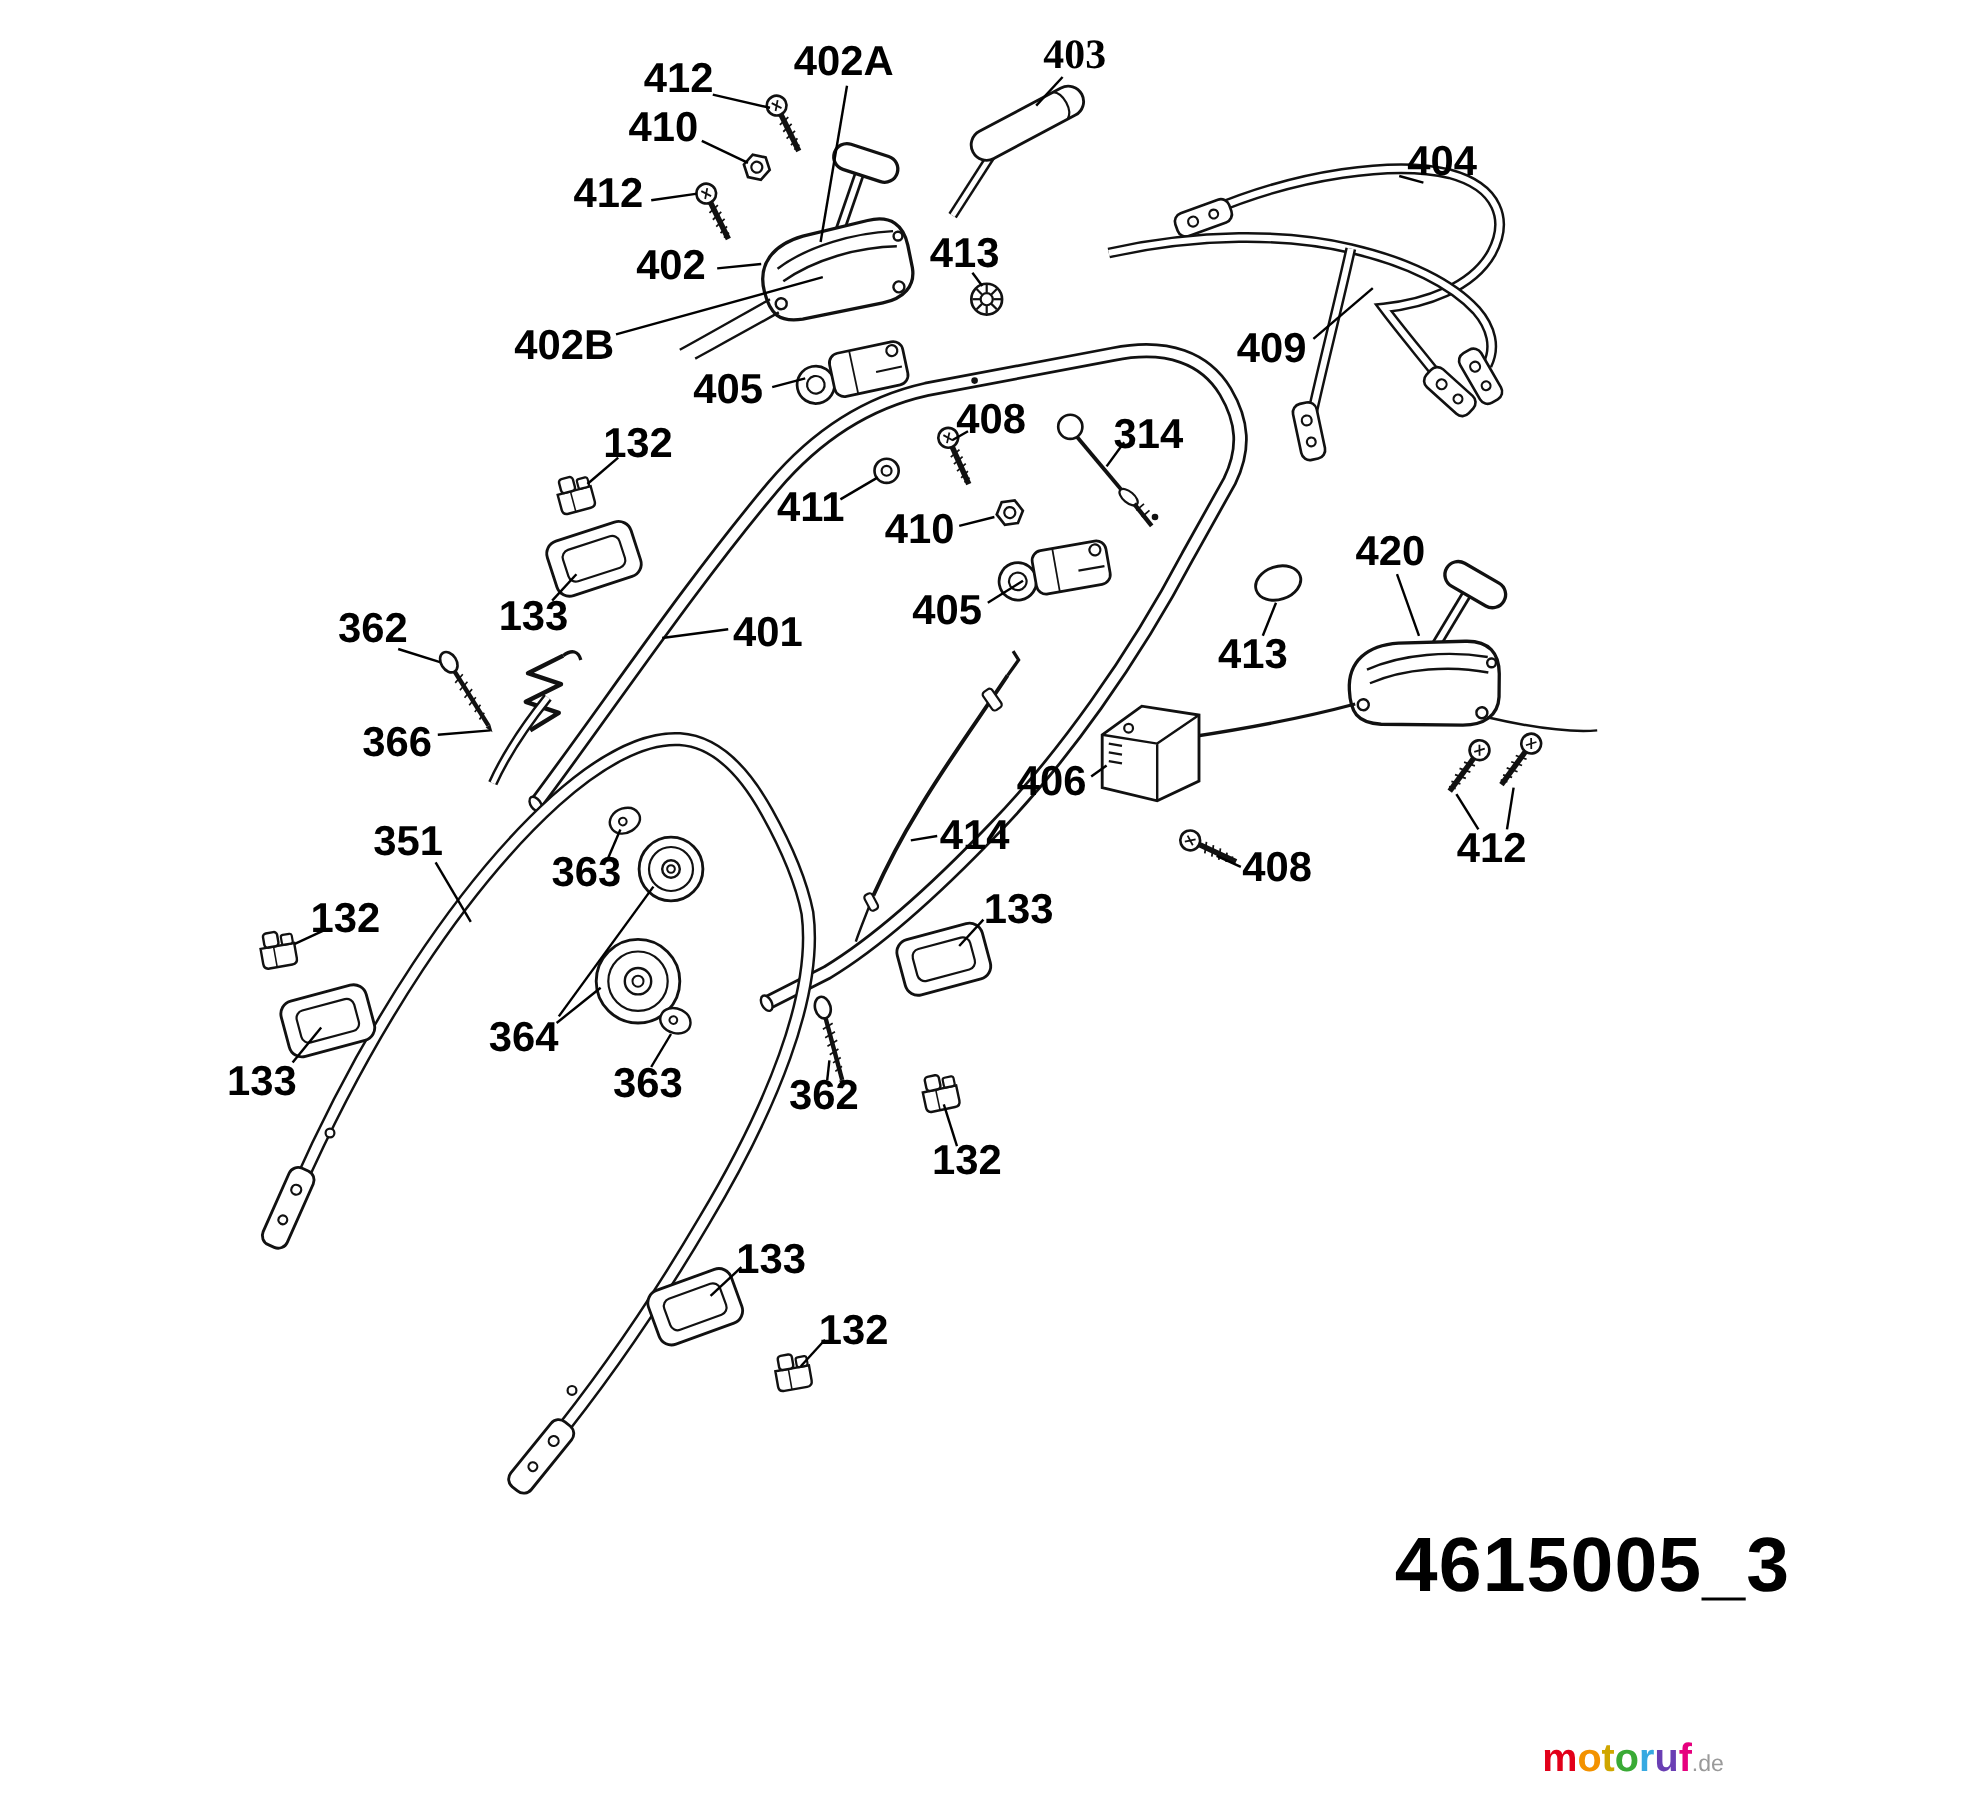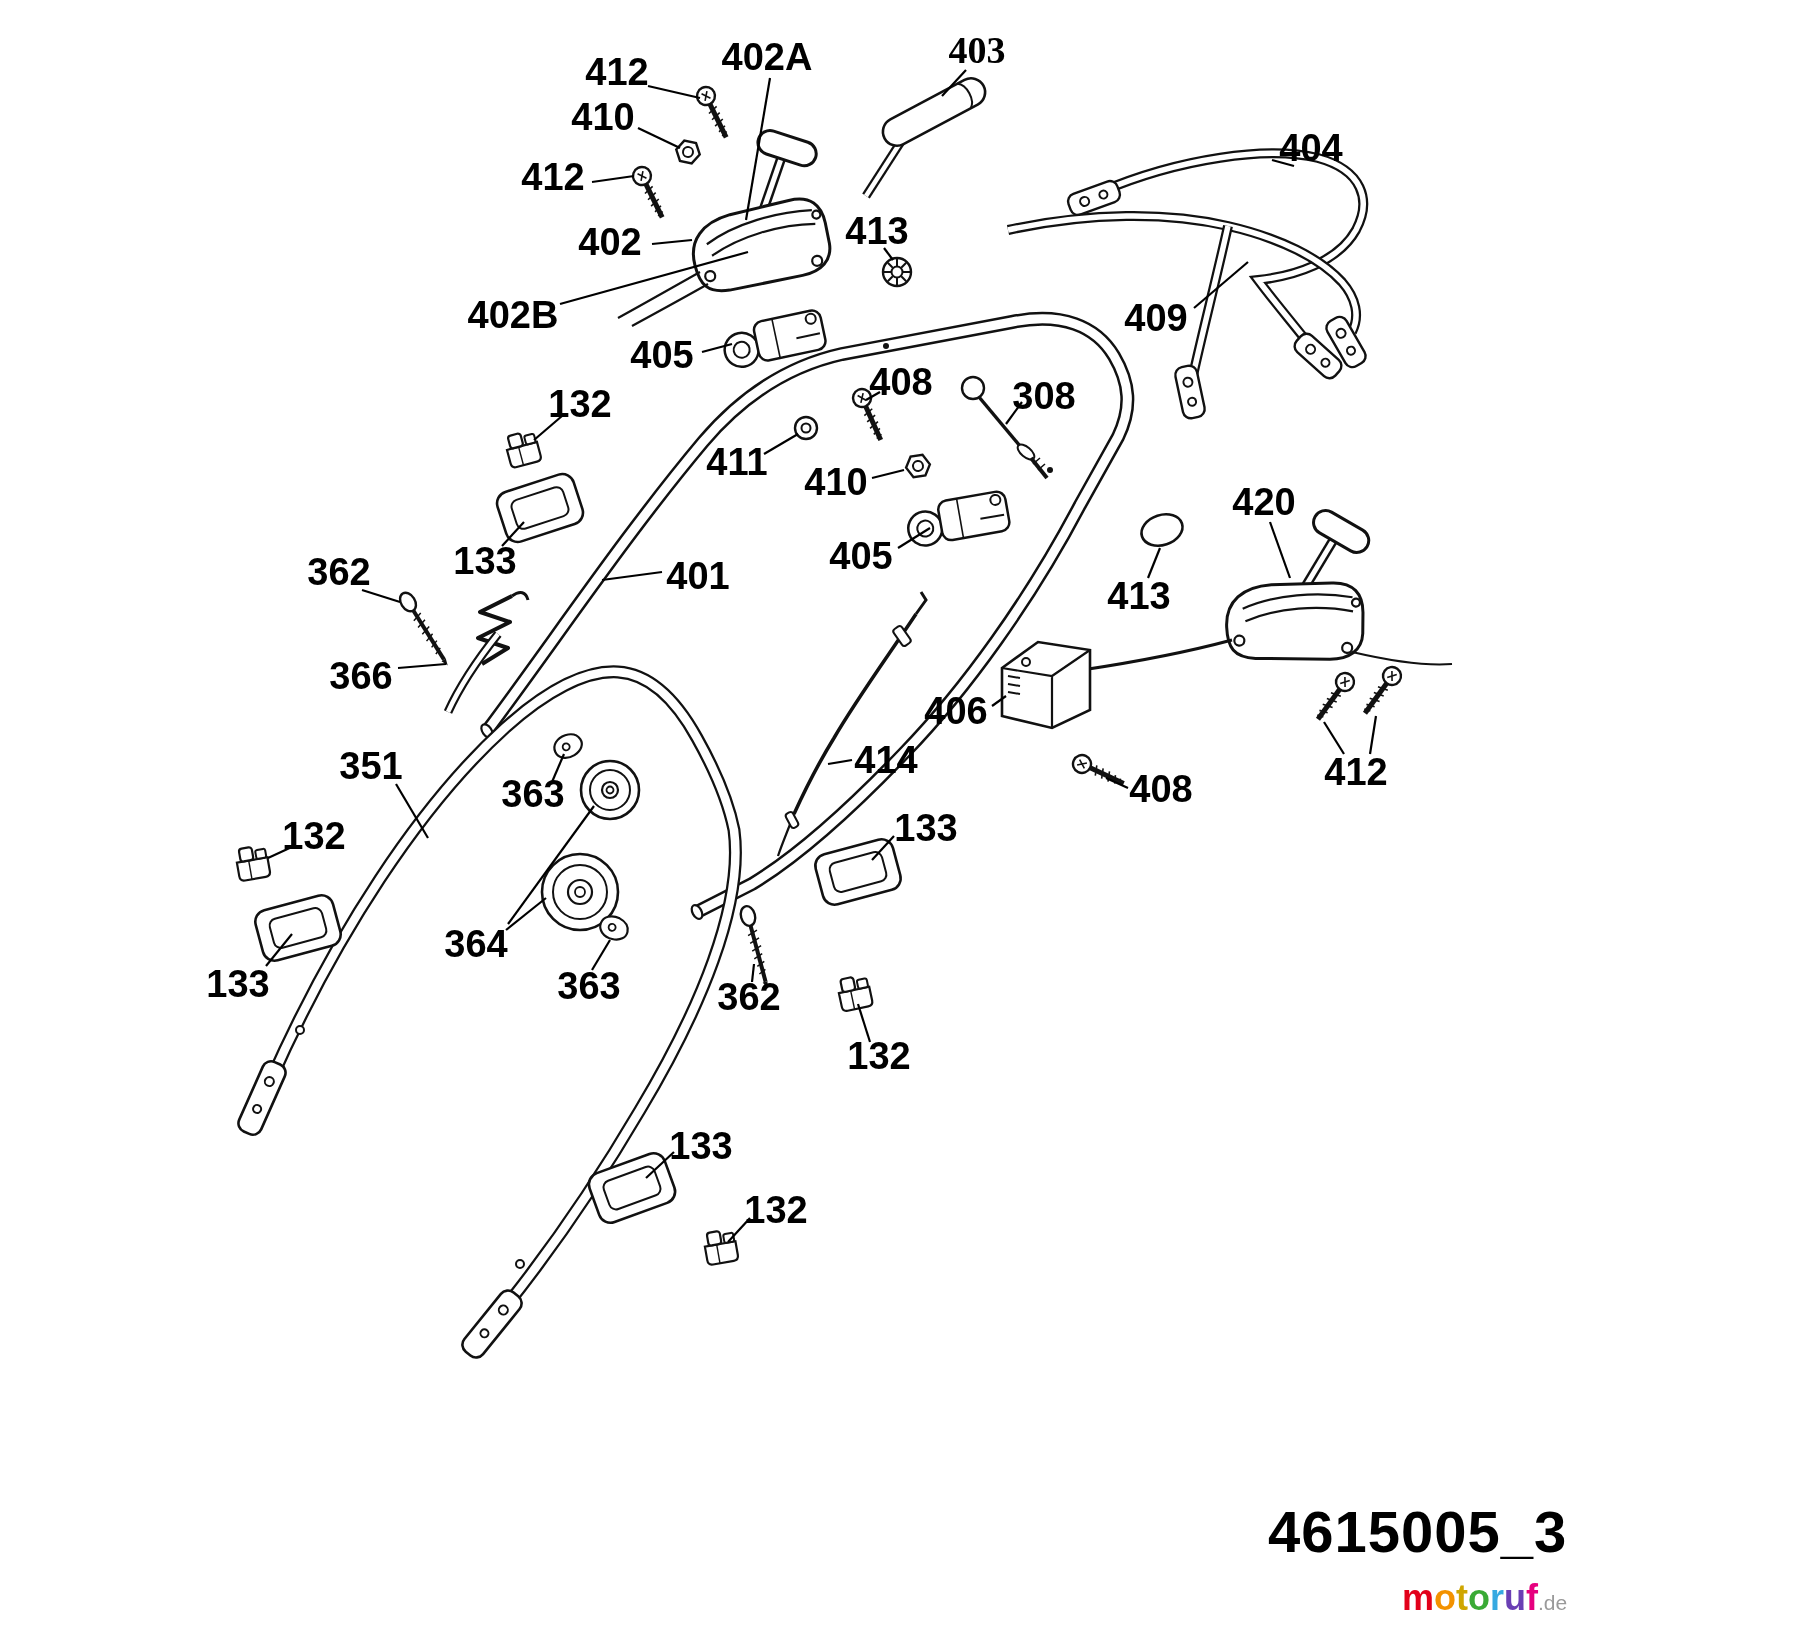--- a/index.html
+++ b/index.html
@@ -2,21 +2,21 @@
 <html><head>
 <meta charset="utf-8">
 <style>
   html,body{margin:0;padding:0;background:#ffffff;}
   .stage{position:relative;width:1800px;height:1638px;background:#ffffff;overflow:hidden;
          font-family:"Liberation Sans",sans-serif;}
   svg.art{position:absolute;left:0;top:0;z-index:1;}
   .labels-layer{position:absolute;left:0;top:0;width:100%;height:100%;z-index:2;pointer-events:none;}
   .part-label{position:absolute;transform:translate(-50%,-50%);font-weight:700;font-size:38px;
               color:#000;white-space:nowrap;letter-spacing:0;}
-  .diagram-id{position:absolute;left:1268px;top:1498px;z-index:2;font-size:58px;font-weight:700;
+  .diagram-id{position:absolute;left:1268px;top:1382px;z-index:2;font-size:70px;font-weight:700;
               color:#000;letter-spacing:1px;}
   .watermark{position:absolute;left:1402px;top:1580px;z-index:2;font-weight:700;font-size:36px;
              line-height:1;white-space:nowrap;}
   .wm-word span{display:inline-block;}
   .wm-suffix{font-size:21px;font-weight:400;vertical-align:baseline;}
 </style>
 </head>
 <body>
 
 <div class="stage">
@@ -304,21 +304,21 @@
       <div class="part-label" style="left: 603px; top: 117px;">410</div>
       <div class="part-label" style="left: 553px; top: 177px;">412</div>
       <div class="part-label" style="left: 1311px; top: 148px;">404</div>
       <div class="part-label" style="left: 610px; top: 242px;">402</div>
       <div class="part-label" style="left: 877px; top: 231px;">413</div>
       <div class="part-label" style="left: 513px; top: 315px;">402B</div>
       <div class="part-label" style="left: 662px; top: 355px;">405</div>
       <div class="part-label" style="left: 1156px; top: 318px;">409</div>
       <div class="part-label" style="left: 580px; top: 404px;">132</div>
       <div class="part-label" style="left: 901px; top: 382px;">408</div>
-      <div class="part-label" style="left: 1044px; top: 396px;">308</div>
+      <div class="part-label" style="left: 1044px; top: 396px;">314</div>
       <div class="part-label" style="left: 737px; top: 462px;">411</div>
       <div class="part-label" style="left: 836px; top: 482px;">410</div>
       <div class="part-label" style="left: 485px; top: 561px;">133</div>
       <div class="part-label" style="left: 861px; top: 556px;">405</div>
       <div class="part-label" style="left: 1264px; top: 502px;">420</div>
       <div class="part-label" style="left: 698px; top: 576px;">401</div>
       <div class="part-label" style="left: 339px; top: 572px;">362</div>
       <div class="part-label" style="left: 1139px; top: 596px;">413</div>
       <div class="part-label" style="left: 361px; top: 676px;">366</div>
       <div class="part-label" style="left: 956px; top: 711px;">406</div>

